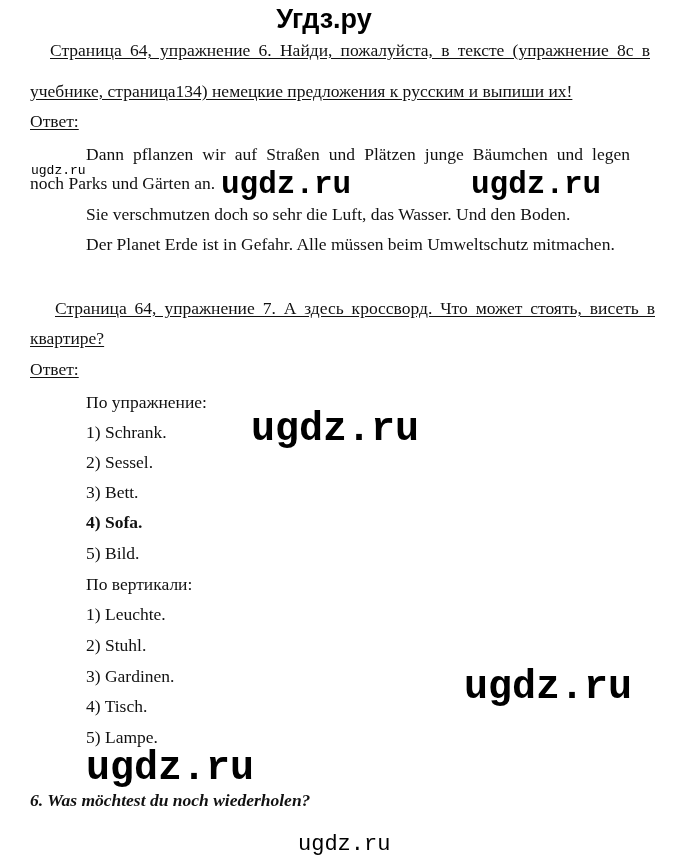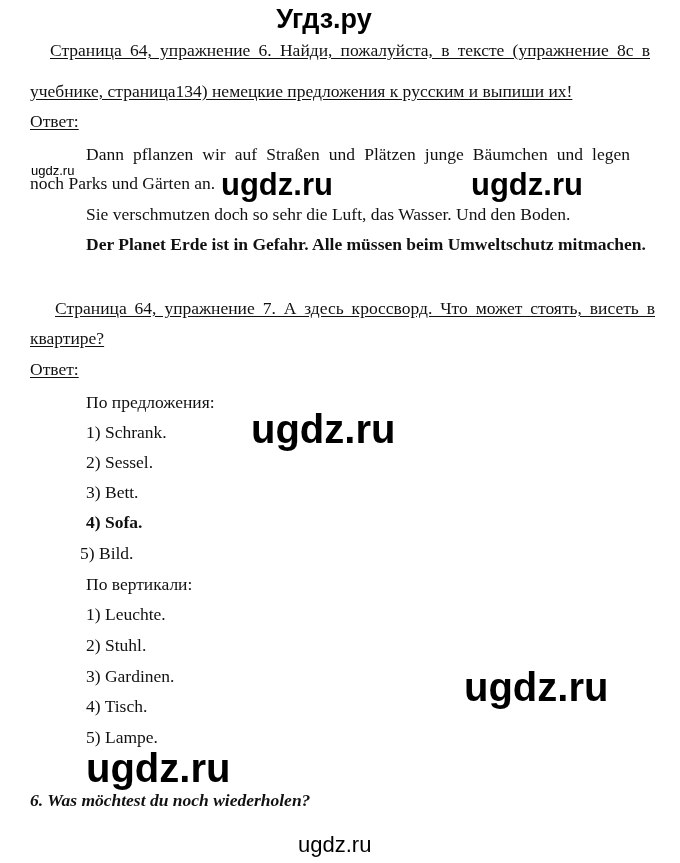--- a/index.html
+++ b/index.html
@@ -3,48 +3,48 @@
 <meta charset="utf-8">
 <style>
   html, body { margin:0; padding:0; background:#ffffff; }
   body { width:680px; height:863px; position:relative; overflow:hidden; color:#111; }
   .site-title { position:absolute; left:0; top:4px; width:648px; text-align:center;
     font-family:"Liberation Sans", sans-serif; font-weight:bold; font-size:27px; color:#000; }
   .line { position:absolute; font-family:"Liberation Serif", serif; font-size:17.5px; white-space:nowrap; color:#111;
     transform-origin:left top; }
   .u { text-decoration:underline; text-underline-offset:2px; }
   .just { text-align:justify; text-align-last:justify; }
-  .wm { position:absolute; font-family:Liberation Sans, sans-serif; font-weight:bold; color:#000; white-space:nowrap; transform-origin:left top; }
+  .wm { position:absolute; font-family:Liberation Mono, monospace; font-weight:bold; color:#000; white-space:nowrap; transform-origin:left top; }
   .bold { font-weight:bold; }
 </style>
 </head>
 <body>
 
 <div class="site-title">Угдз.ру</div>
 
 <div>
   <div class="line u just" style="left:30px; top:40px; width:600px;margin-left:20px;">Страница 64, упражнение 6. Найди, пожалуйста, в тексте (упражнение 8с в</div>
   <div class="line u" style="left:30px; top:81px;text-align:center;">учебнике, страница134) немецкие предложения к русским и выпиши их!</div>
   <div class="line u" style="left:30px; top:111px;">Ответ:</div>
   <div class="line just" style="left:86px; top:144px; width:544px;">Dann pflanzen wir auf Straßen und Plätzen junge Bäumchen und legen</div>
   <div class="line" style="left:30px; top:173px;">noch Parks und Gärten an.</div>
   <div class="line" style="left:86px; top:204px;">Sie verschmutzen doch so sehr die Luft, das Wasser. Und den Boden.</div>
-  <div class="line" style="left:86px; top:234px;font-weight:bold;">Der Planet Erde ist in Gefahr. Alle müssen beim Umweltschutz mitmachen.</div>
+  <div class="line" style="left:86px; top:234px;">Der Planet Erde ist in Gefahr. Alle müssen beim Umweltschutz mitmachen.</div>
 </div>
 
 <div>
   <div class="line u just" style="left:30px; top:298px; width:600px;margin-left:25px;">Страница 64, упражнение 7. А здесь кроссворд. Что может стоять, висеть в</div>
   <div class="line u" style="left:30px; top:328px;">квартире?</div>
   <div class="line u" style="left:30px; top:359px;">Ответ:</div>
-  <div class="line" style="left:86px; top:392px;">По предложения:</div>
+  <div class="line" style="left:86px; top:392px;">По упражнение:</div>
   <div class="line" style="left:86px; top:422px;">1) Schrank.</div>
   <div class="line" style="left:86px; top:452px;">2) Sessel.</div>
   <div class="line" style="left:86px; top:482px;">3) Bett.</div>
   <div class="line" style="left:86px; top:512px;font-weight:bold;">4) Sofa.</div>
-  <div class="line" style="left:80px; top:543px;">5) Bild.</div>
+  <div class="line" style="left:86px; top:543px;">5) Bild.</div>
   <div class="line" style="left:86px; top:574px;">По вертикали:</div>
   <div class="line" style="left:86px; top:604px;">1) Leuchte.</div>
   <div class="line" style="left:86px; top:635px;">2) Stuhl.</div>
   <div class="line" style="left:86px; top:666px;">3) Gardinen.</div>
   <div class="line" style="left:86px; top:696px;">4) Tisch.</div>
   <div class="line" style="left:86px; top:727px;">5) Lampe.</div>
 </div>
 
 <div class="line bold" style="left:30px; top:790px;font-style:italic;">6. Was möchtest du noch wiederholen?</div>
 

